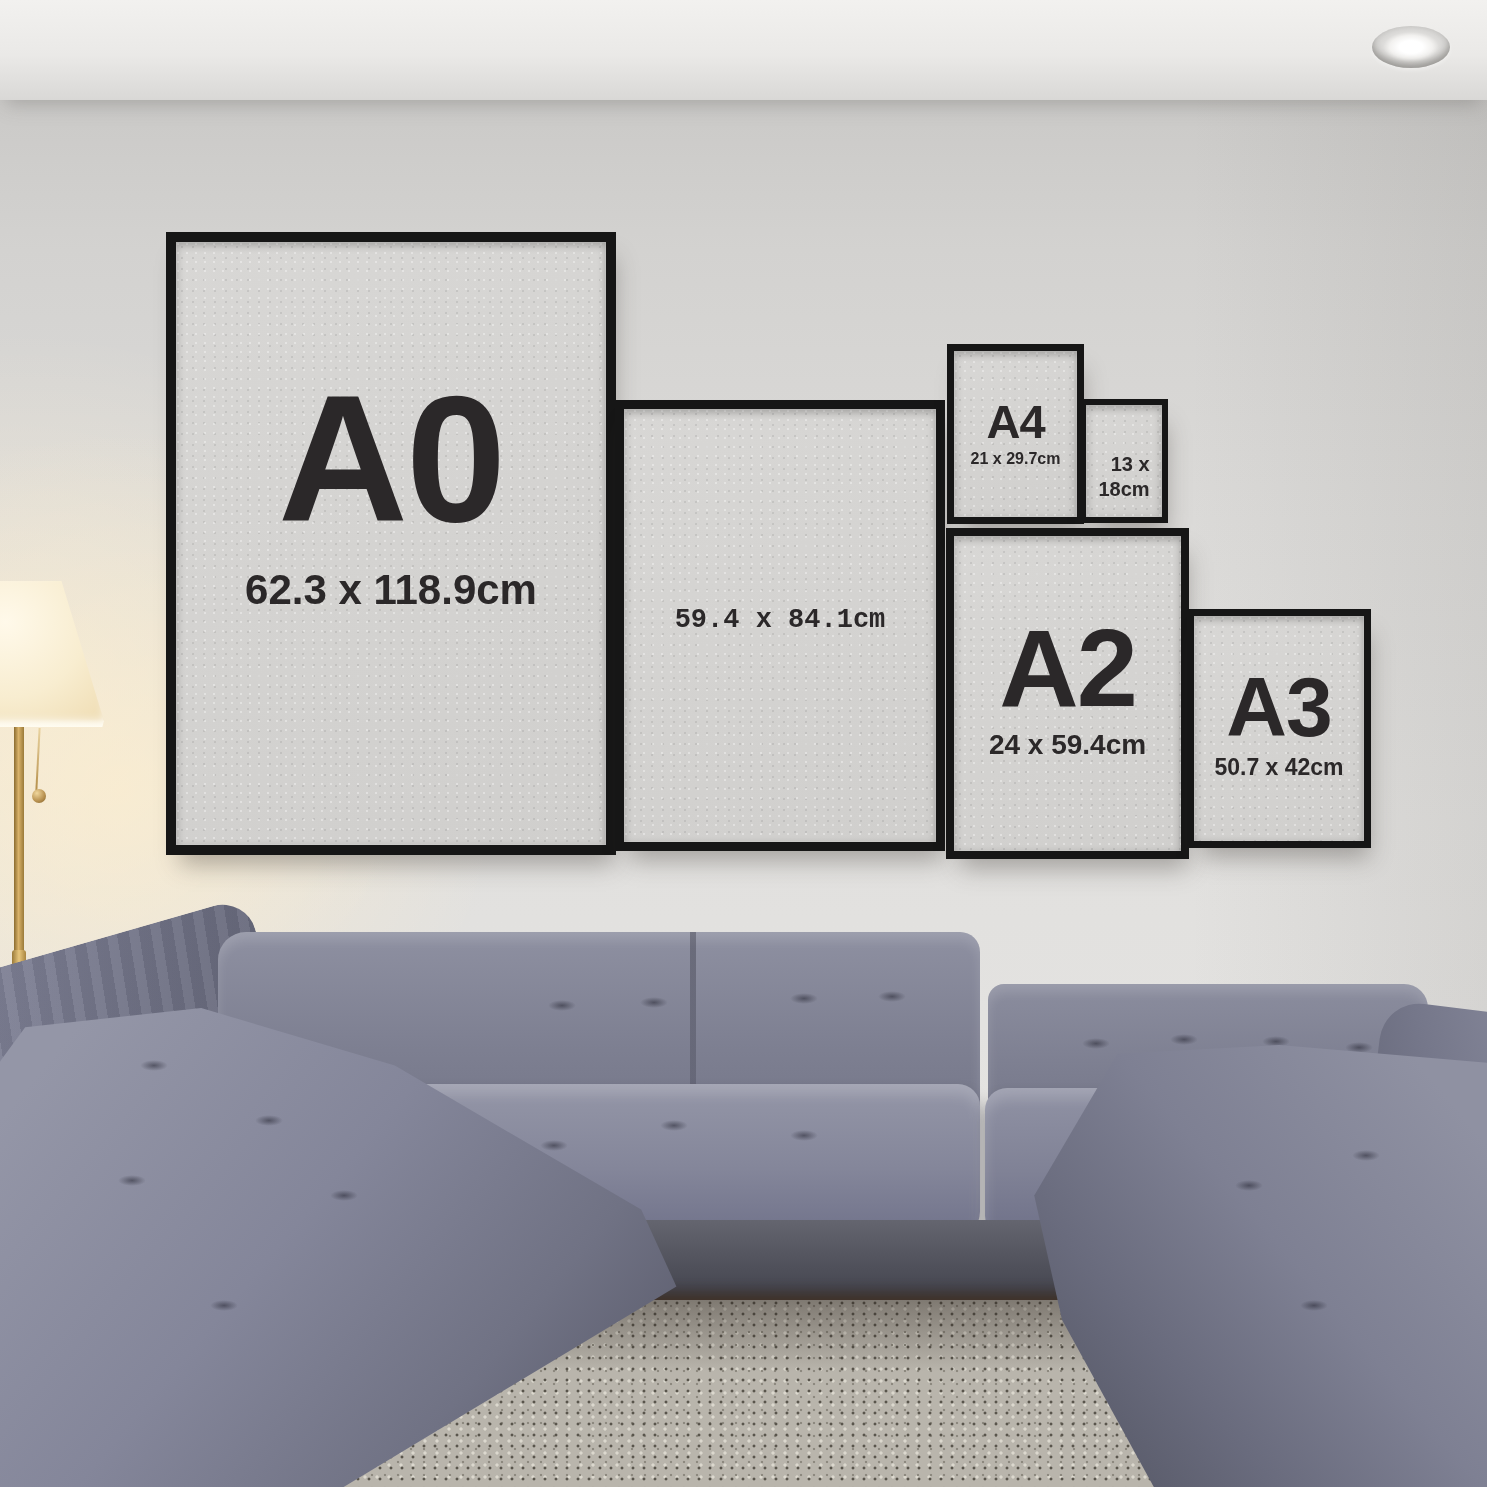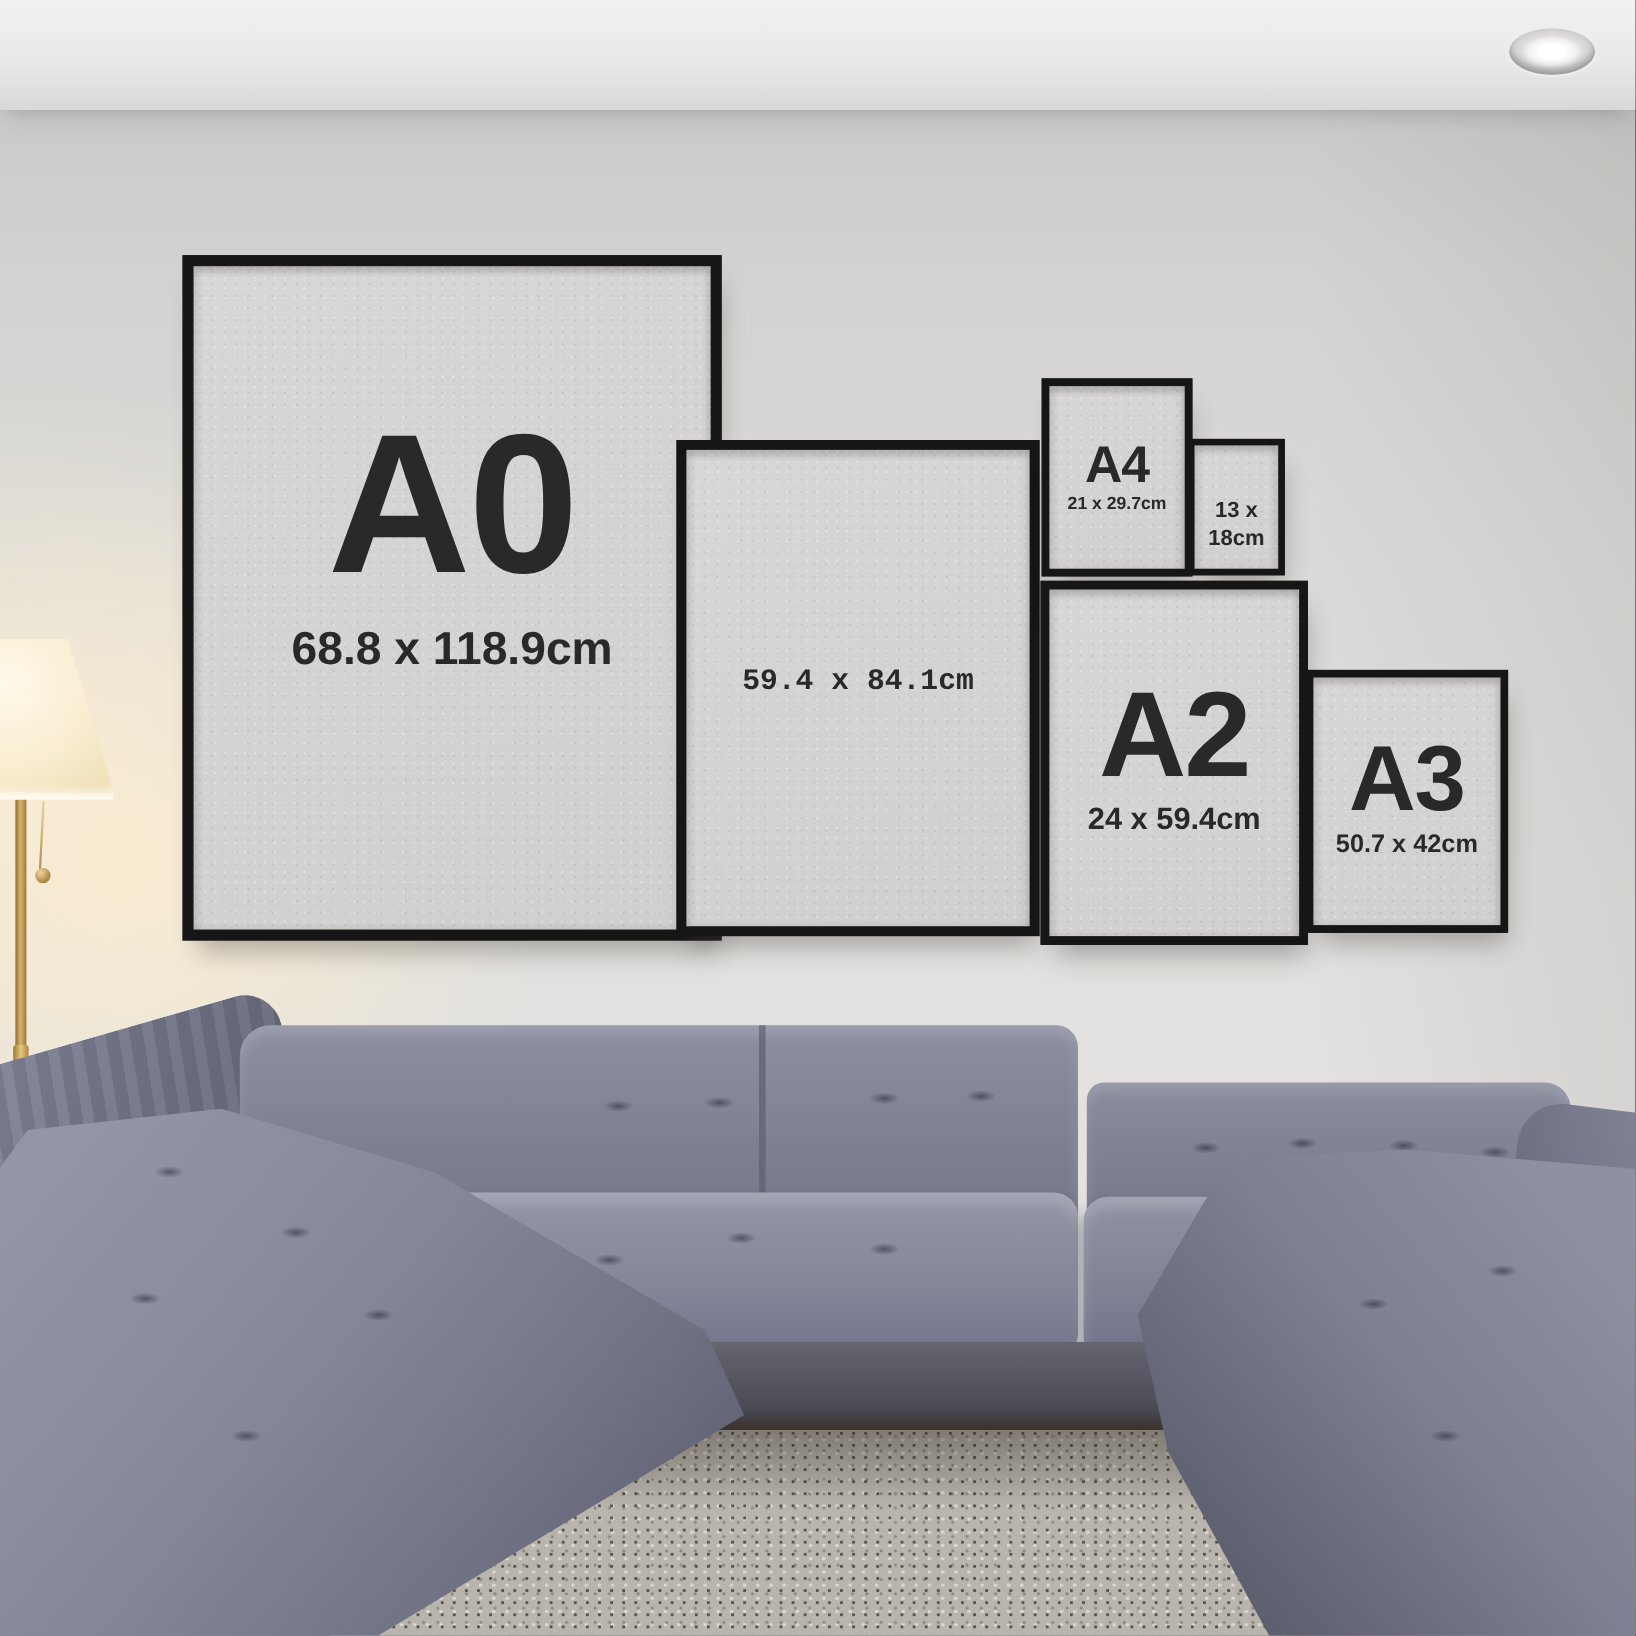--- a/index.html
+++ b/index.html
@@ -37,34 +37,34 @@
     display:flex;flex-direction:column;align-items:center;justify-content:center;
     background:
       radial-gradient(circle at 2px 2px, rgba(255,255,255,.35) .8px, transparent 1.1px),
       radial-gradient(circle at 6px 5px, rgba(120,120,118,.18) .8px, transparent 1.1px),
       linear-gradient(160deg,#d8d7d5,#d0cfcd);
     background-size:9px 9px,11px 11px,100% 100%;
     box-shadow:inset 0 0 0 1px rgba(255,255,255,.10), inset 0 3px 9px rgba(0,0,0,.28);
   }
   .frame .label{font-weight:bold;color:#2b2829;line-height:.95;letter-spacing:-2px;}
   .frame .size{font-weight:bold;color:#2b2829;white-space:nowrap;}
-  .frame-a0{left:166px;top:232px;width:430px;height:603px;border:10px solid #161616;padding-left:40px;}
+  .frame-a0{left:166px;top:232px;width:430px;height:603px;border:10px solid #161616;}
   .frame-a0 .paper{transform:none;}
   .frame-a0 .content{transform:translateY(-50px);}
   .frame-a0 .label{font-size:180px;}
   .frame-a0 .size{font-size:42px;margin-top:22px;}
   .frame-a1{left:615px;top:400px;width:312px;height:433px;border:9px solid #161616;}
   .frame-a1 .content{transform:translateY(-8px);}
   .frame-a1 .label{font-size:130px;}
   .frame-a1 .size{font-size:27px;margin-top:4px;font-family:Liberation Mono, monospace;}
   .frame-a4{left:947px;top:344px;width:123px;height:166px;border:7px solid #161616;}
   .frame-a4 .label{font-size:47px;letter-spacing:-1px;}
   .frame-a4 .size{font-size:16px;margin-top:5px;}
   .frame-s13{left:1080px;top:399px;width:76px;height:112px;border:6px solid #161616;}
-  .frame-s13 .size{font-size:20px;line-height:1.25;text-align:center;margin-top:32px;}
+  .frame-s13 .size{font-size:20px;line-height:1.25;text-align:right;margin-top:32px;}
   .frame-a2{left:946px;top:528px;width:227px;height:315px;border:8px solid #161616;}
   .frame-a2 .content{transform:translateY(-5px);}
   .frame-a2 .label{font-size:110px;}
   .frame-a2 .size{font-size:28px;margin-top:8px;}
   .frame-a3{left:1187px;top:609px;width:170px;height:225px;border:7px solid #161616;}
   .frame-a3 .content{transform:translateY(-4px);}
   .frame-a3 .label{font-size:84px;letter-spacing:-1px;}
   .frame-a3 .size{font-size:23px;margin-top:6px;}
   .content{display:flex;flex-direction:column;align-items:center;}
   
@@ -187,21 +187,21 @@
   <div class="ceiling">
     <div class="recessed-light"></div>
   </div>
 
   <div class="lamp-glow"></div>
 
   <div class="frame frame-a0">
     <div class="paper">
       <div class="content">
         <div class="label">A0</div>
-        <div class="size">68.8 x 118.9cm</div>
+        <div class="size">62.3 x 118.9cm</div>
       </div>
     </div>
   </div>
 
   <div class="frame frame-a1">
     <div class="paper">
       <div class="content">
         <div class="size">59.4 x 84.1cm</div>
       </div>
     </div>

